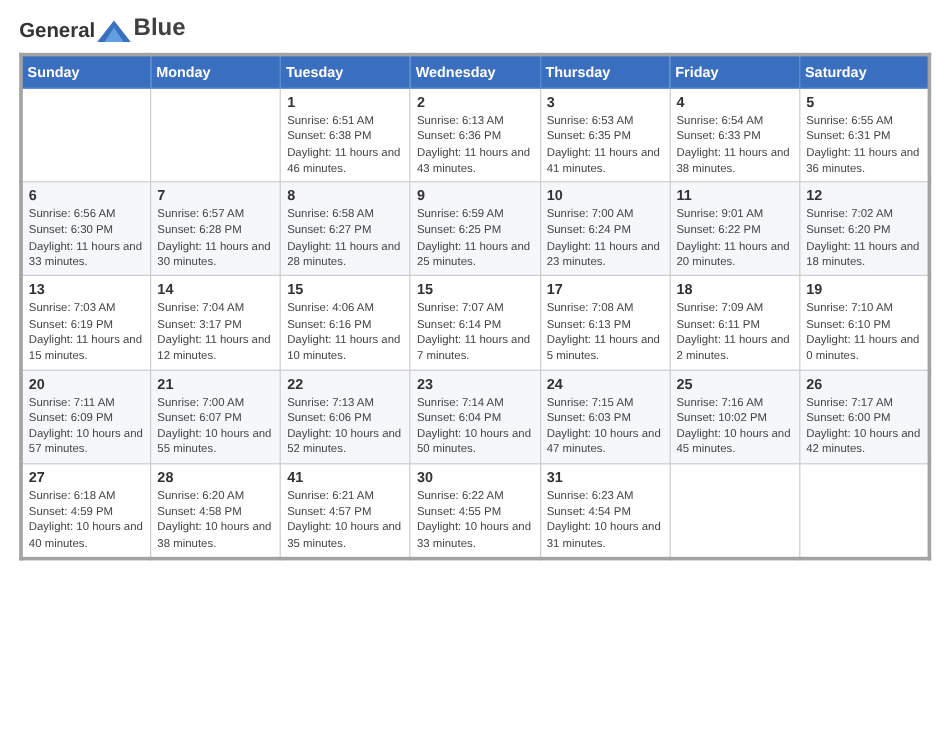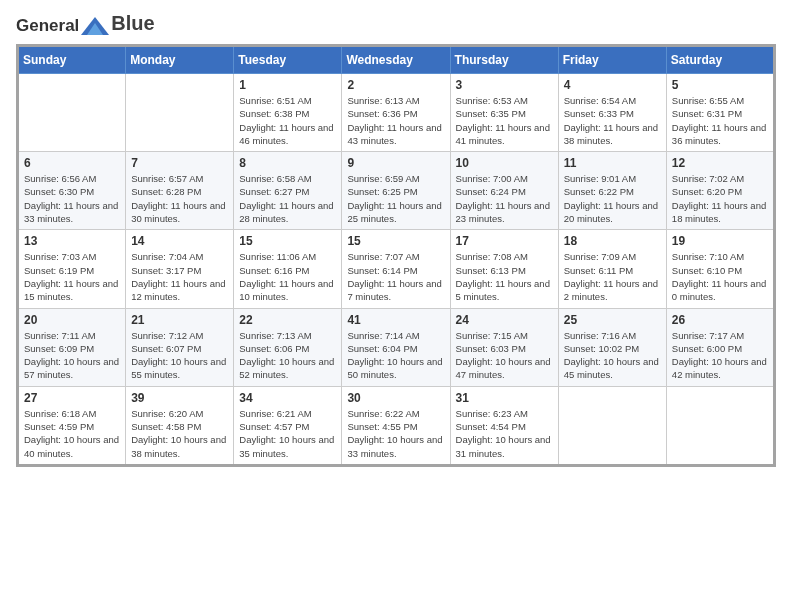--- a/index.html
+++ b/index.html
@@ -199,21 +199,21 @@
 Daylight: 11 hours and 15 minutes.</div>
         </td>
         <td>
           <span class="day-number">14</span>
           <div class="day-info">Sunrise: 7:04 AM
 Sunset: 3:17 PM
 Daylight: 11 hours and 12 minutes.</div>
         </td>
         <td>
           <span class="day-number">15</span>
-          <div class="day-info">Sunrise: 11:06 AM
+          <div class="day-info">Sunrise: 4:06 AM
 Sunset: 6:16 PM
 Daylight: 11 hours and 10 minutes.</div>
         </td>
         <td>
           <span class="day-number">15</span>
           <div class="day-info">Sunrise: 7:07 AM
 Sunset: 6:14 PM
 Daylight: 11 hours and 7 minutes.</div>
         </td>
         <td>
@@ -237,32 +237,32 @@
       </tr>
       <tr class="row-odd">
         <td>
           <span class="day-number">20</span>
           <div class="day-info">Sunrise: 7:11 AM
 Sunset: 6:09 PM
 Daylight: 10 hours and 57 minutes.</div>
         </td>
         <td>
           <span class="day-number">21</span>
-          <div class="day-info">Sunrise: 7:12 AM
+          <div class="day-info">Sunrise: 7:00 AM
 Sunset: 6:07 PM
 Daylight: 10 hours and 55 minutes.</div>
         </td>
         <td>
           <span class="day-number">22</span>
           <div class="day-info">Sunrise: 7:13 AM
 Sunset: 6:06 PM
 Daylight: 10 hours and 52 minutes.</div>
         </td>
         <td>
-          <span class="day-number">41</span>
+          <span class="day-number">23</span>
           <div class="day-info">Sunrise: 7:14 AM
 Sunset: 6:04 PM
 Daylight: 10 hours and 50 minutes.</div>
         </td>
         <td>
           <span class="day-number">24</span>
           <div class="day-info">Sunrise: 7:15 AM
 Sunset: 6:03 PM
 Daylight: 10 hours and 47 minutes.</div>
         </td>
@@ -280,27 +280,27 @@
         </td>
       </tr>
       <tr class="row-even">
         <td>
           <span class="day-number">27</span>
           <div class="day-info">Sunrise: 6:18 AM
 Sunset: 4:59 PM
 Daylight: 10 hours and 40 minutes.</div>
         </td>
         <td>
-          <span class="day-number">39</span>
+          <span class="day-number">28</span>
           <div class="day-info">Sunrise: 6:20 AM
 Sunset: 4:58 PM
 Daylight: 10 hours and 38 minutes.</div>
         </td>
         <td>
-          <span class="day-number">34</span>
+          <span class="day-number">41</span>
           <div class="day-info">Sunrise: 6:21 AM
 Sunset: 4:57 PM
 Daylight: 10 hours and 35 minutes.</div>
         </td>
         <td>
           <span class="day-number">30</span>
           <div class="day-info">Sunrise: 6:22 AM
 Sunset: 4:55 PM
 Daylight: 10 hours and 33 minutes.</div>
         </td>

